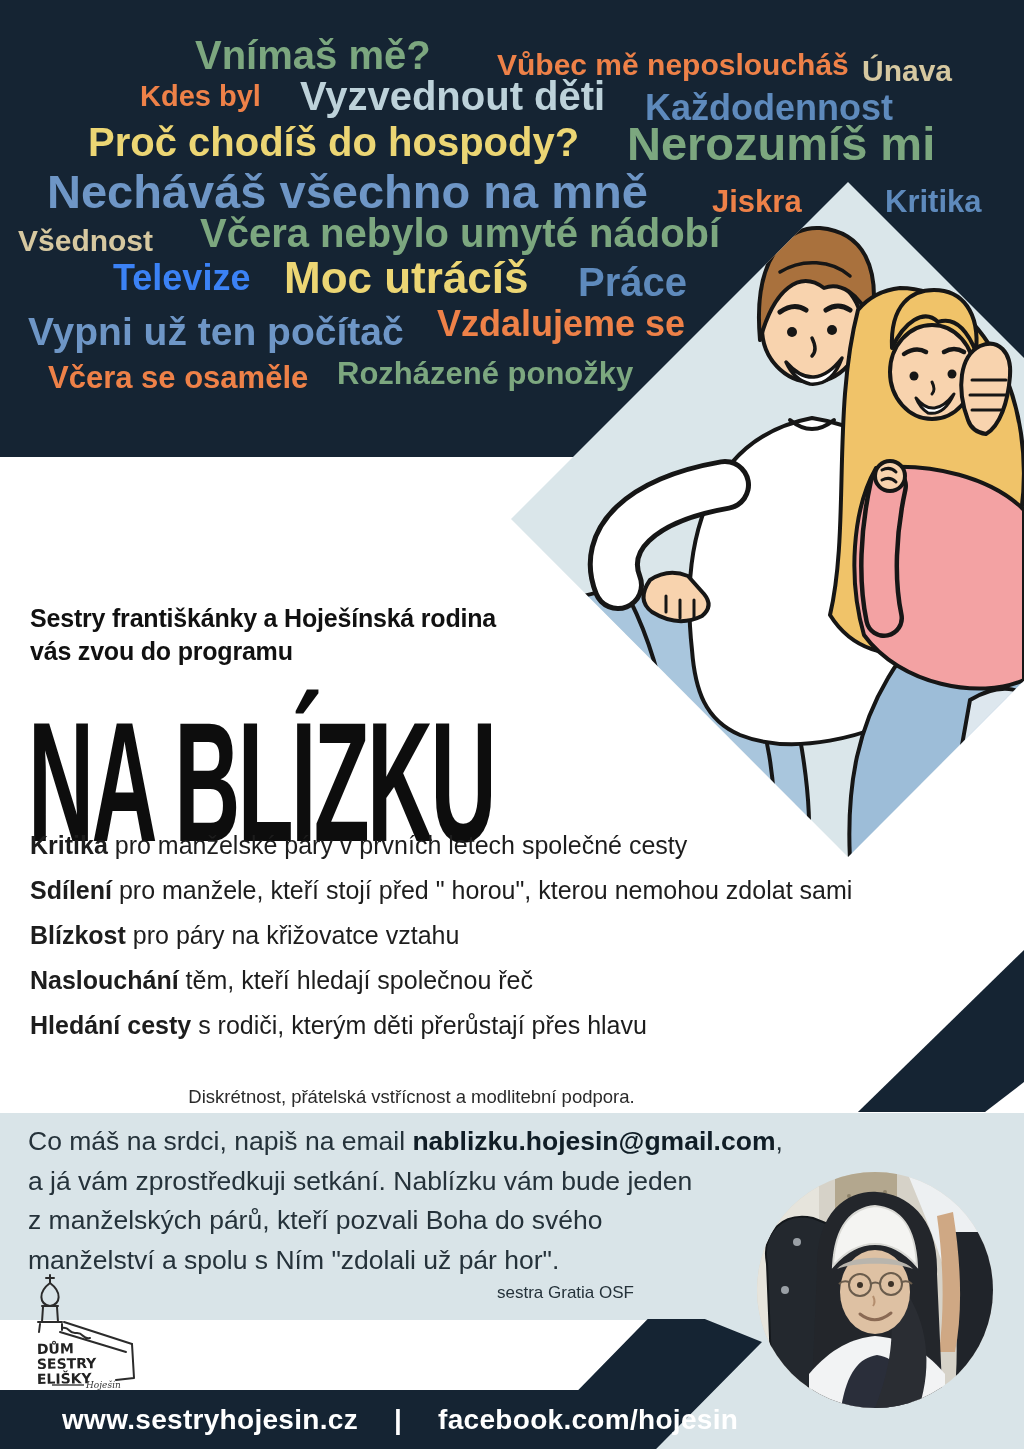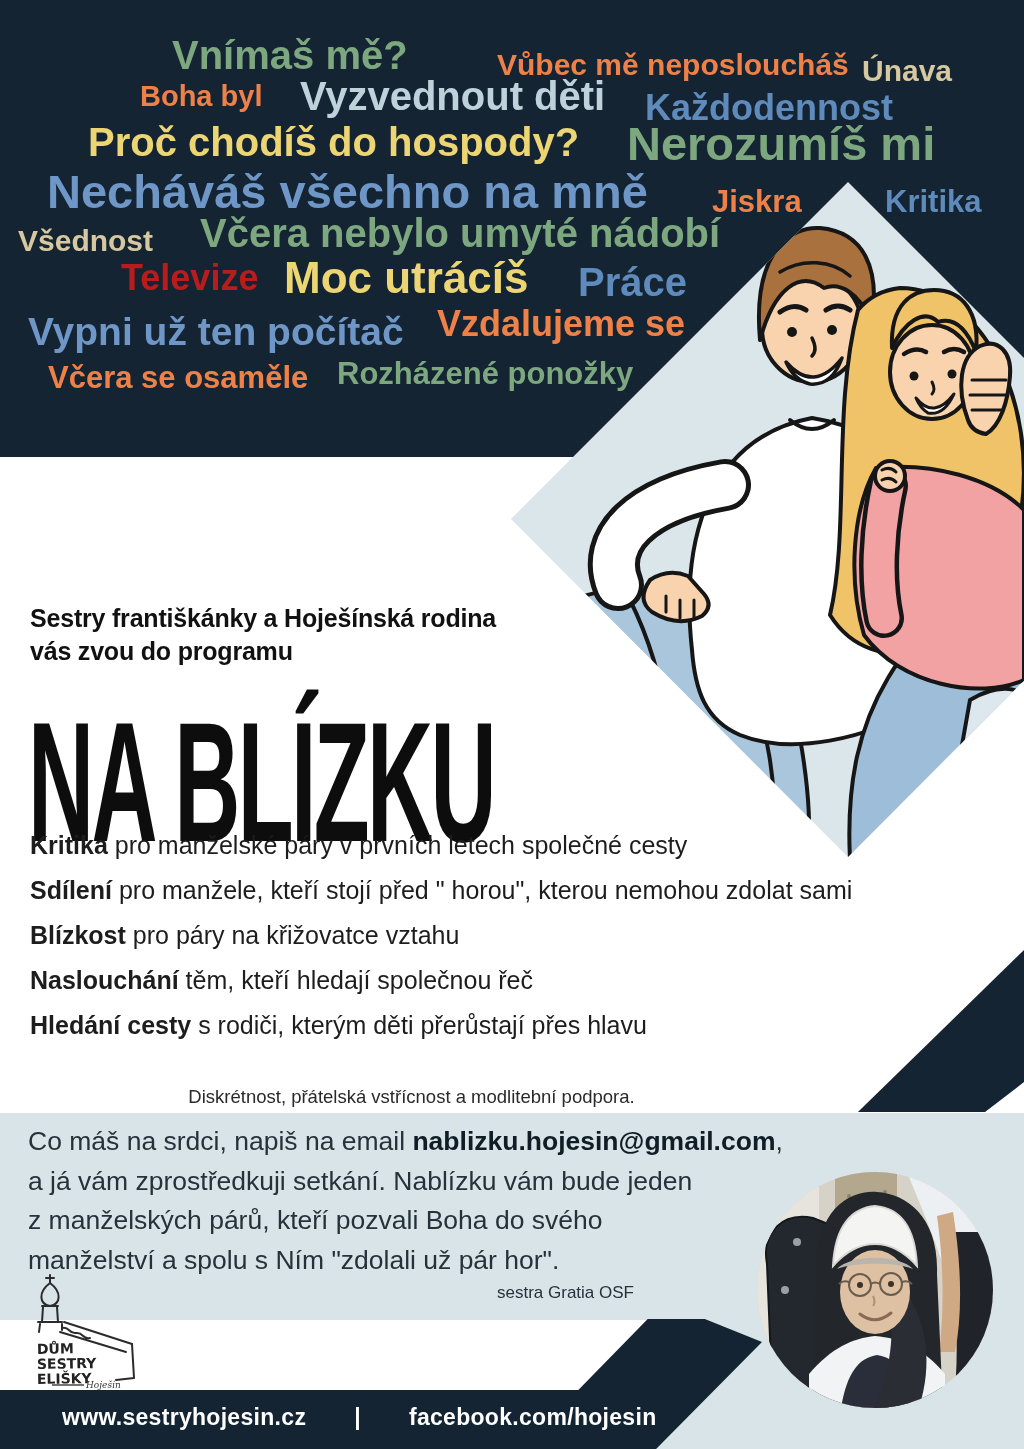--- a/index.html
+++ b/index.html
@@ -33,44 +33,44 @@
   .offer b{font-weight:700;}
   .note{position:absolute;left:0;top:1086px;width:823px;text-align:center;z-index:4;
         font-size:18.5px;color:#2a2a2a;}
   .para{position:absolute;left:28px;top:1122px;width:760px;z-index:4;font-size:26.5px;
         line-height:39.5px;color:#25323a;}
   .para .em{font-weight:700;color:#101d26;}
   .signature{position:absolute;left:497px;top:1283px;z-index:4;font-size:17px;color:#25323a;}
   .photo{position:absolute;left:757px;top:1172px;width:236px;height:236px;border-radius:50%;
          overflow:hidden;z-index:4;}
   .logo{position:absolute;left:20px;top:1272px;z-index:5;}
-  .footer-text{position:absolute;left:62px;top:1404px;z-index:5;display:flex;gap:48px;
-         color:#ffffff;font-weight:700;font-size:23px;letter-spacing:0.3px;}
+  .footer-text{position:absolute;left:62px;top:1404px;z-index:5;display:flex;gap:36px;
+         color:#ffffff;font-weight:700;font-size:28px;letter-spacing:0.3px;}
 </style>
 </head>
 <body>
 
 <div class="poster">
 
   <div class="navy-top"></div>
   <div class="cloud" id="cloud">
-      <span style="left: 172px; top: 35px; font-size: 40px; color: rgb(124, 167, 127);">Vnímaš mě?</span>
+      <span style="left: 195px; top: 35px; font-size: 40px; color: rgb(124, 167, 127);">Vnímaš mě?</span>
       <span style="left: 497px; top: 50px; font-size: 30px; color: rgb(238, 129, 72);">Vůbec mě neposloucháš</span>
       <span style="left: 862px; top: 56px; font-size: 30px; color: rgb(214, 200, 160);">Únava</span>
-      <span style="left: 140px; top: 82px; font-size: 29px; color: rgb(238, 129, 72);">Boha byl</span>
+      <span style="left: 140px; top: 82px; font-size: 29px; color: rgb(238, 129, 72);">Kdes byl</span>
       <span style="left: 300px; top: 76px; font-size: 40px; color: rgb(189, 210, 218);">Vyzvednout děti</span>
       <span style="left: 645px; top: 90px; font-size: 36px; color: rgb(94, 138, 188);">Každodennost</span>
       <span style="left: 88px; top: 122px; font-size: 40px; color: rgb(236, 214, 116);">Proč chodíš do hospody?</span>
       <span style="left: 627px; top: 120px; font-size: 47px; color: rgb(124, 167, 127);">Nerozumíš mi</span>
       <span style="left: 47px; top: 168px; font-size: 47px; color: rgb(110, 150, 198);">Necháváš všechno na mně</span>
       <span style="left: 712px; top: 186px; font-size: 31px; color: rgb(238, 129, 72);">Jiskra</span>
       <span style="left: 885px; top: 186px; font-size: 31px; color: rgb(94, 138, 188);">Kritika</span>
       <span style="left: 18px; top: 226px; font-size: 30px; color: rgb(214, 200, 160);">Všednost</span>
       <span style="left: 200px; top: 213px; font-size: 40px; color: rgb(124, 167, 127);">Včera nebylo umyté nádobí</span>
-      <span style="left: 113px; top: 260px; font-size: 36px; color: #b91c1c; margin-left: 8px;">Televize</span>
+      <span style="left: 113px; top: 260px; font-size: 36px; color: #3b82f6;">Televize</span>
       <span style="left: 284px; top: 256px; font-size: 44px; color: rgb(236, 214, 116);">Moc utrácíš</span>
       <span style="left: 578px; top: 262px; font-size: 40px; color: rgb(94, 138, 188);">Práce</span>
       <span style="left: 28px; top: 312px; font-size: 39px; color: rgb(110, 150, 198);">Vypni už ten počítač</span>
       <span style="left: 437px; top: 306px; font-size: 36px; color: rgb(238, 129, 72);">Vzdalujeme se</span>
       <span style="left: 48px; top: 362px; font-size: 31px; color: rgb(238, 129, 72);">Včera se osaměle</span>
       <span style="left: 337px; top: 358px; font-size: 31px; color: rgb(124, 167, 127);">Rozházené ponožky</span>
     </div>
 
   <div class="diamond">
     <svg width="544" height="680" viewBox="0 0 544 680">

